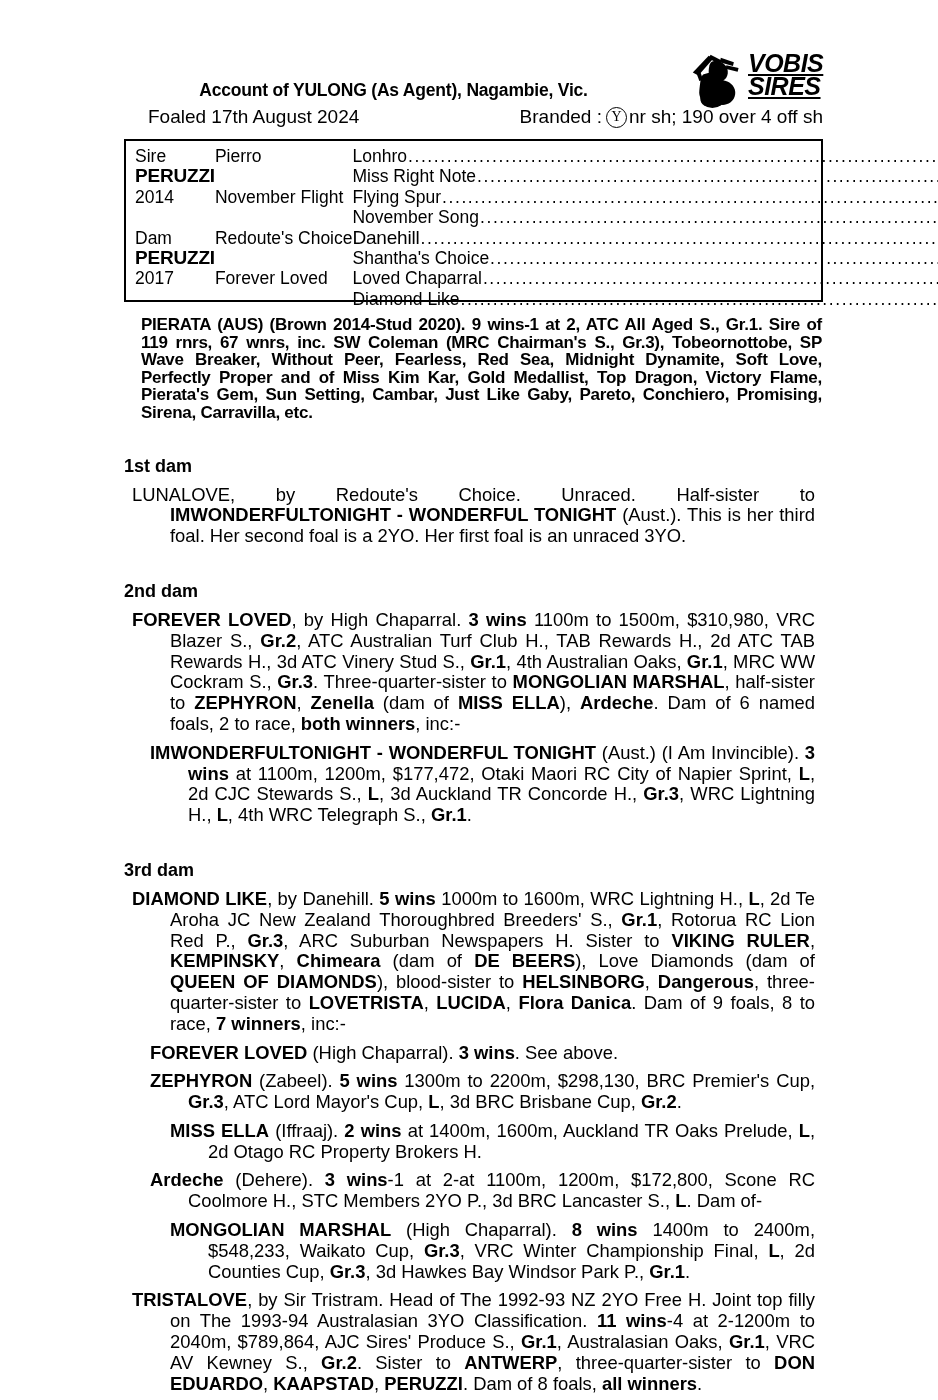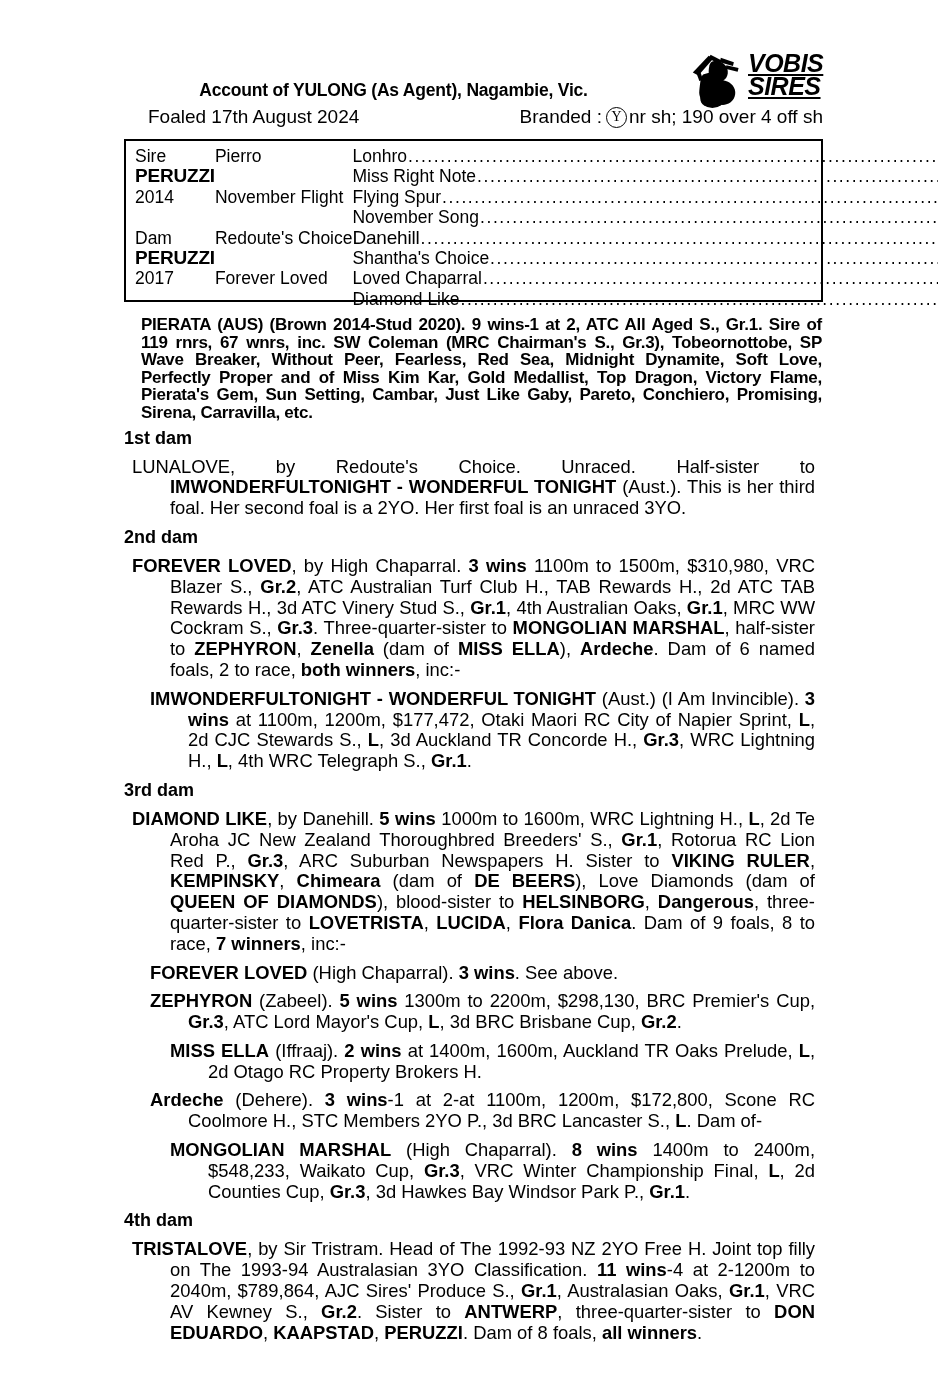--- a/index.html
+++ b/index.html
@@ -167,21 +167,21 @@
     font-size: 17px;
     line-height: 17.6px;
     text-align: justify;
     letter-spacing: -0.25px;
   }
 
   
   .dam-head {
     font-weight: bold;
     font-size: 18px;
-    margin-top: 6px;
+    margin-top: 34px;
     margin-bottom: 0px;
   }
   .para {
     font-size: 18.4px;
     line-height: 20.8px;
     text-align: justify;
     text-indent: 0;
     padding-left: 38px;
     text-indent: -38px;
     margin: 8px;
@@ -300,17 +300,16 @@
       <div class="dam-head">2nd dam</div>
       <p class="para"><b>FOREVER LOVED</b>, by High Chaparral. <b>3 wins</b> 1100m to 1500m, $310,980, VRC Blazer S., <b>Gr.2</b>, ATC Australian Turf Club H., TAB Rewards H., 2d ATC TAB Rewards H., 3d ATC Vinery Stud S., <b>Gr.1</b>, 4th Australian Oaks, <b>Gr.1</b>, MRC WW Cockram S., <b>Gr.3</b>. Three-quarter-sister to <b>MONGOLIAN MARSHAL</b>, half-sister to <b>ZEPHYRON</b>, <b>Zenella</b> (dam of <b>MISS ELLA</b>), <b>Ardeche</b>. Dam of 6 named foals, 2 to race, <b>both winners</b>, inc:-</p>
       <p class="para lvl2"><b>IMWONDERFULTONIGHT - WONDERFUL TONIGHT</b> (Aust.) (I Am Invincible). <b>3 wins</b> at 1100m, 1200m, $177,472, Otaki Maori RC City of Napier Sprint, <b>L</b>, 2d CJC Stewards S., <b>L</b>, 3d Auckland TR Concorde H., <b>Gr.3</b>, WRC Lightning H., <b>L</b>, 4th WRC Telegraph S., <b>Gr.1</b>.</p>
       <div class="dam-head">3rd dam</div>
       <p class="para"><b>DIAMOND LIKE</b>, by Danehill. <b>5 wins</b> 1000m to 1600m, WRC Lightning H., <b>L</b>, 2d Te Aroha JC New Zealand Thoroughbred Breeders' S., <b>Gr.1</b>, Rotorua RC Lion Red P., <b>Gr.3</b>, ARC Suburban Newspapers H. Sister to <b>VIKING RULER</b>, <b>KEMPINSKY</b>, <b>Chimeara</b> (dam of <b>DE BEERS</b>), Love Diamonds (dam of <b>QUEEN OF DIAMONDS</b>), blood-sister to <b>HELSINBORG</b>, <b>Dangerous</b>, three-quarter-sister to <b>LOVETRISTA</b>, <b>LUCIDA</b>, <b>Flora Danica</b>. Dam of 9 foals, 8 to race, <b>7 winners</b>, inc:-</p>
       <p class="para lvl2"><b>FOREVER LOVED</b> (High Chaparral). <b>3 wins</b>. See above.</p>
       <p class="para lvl2"><b>ZEPHYRON</b> (Zabeel). <b>5 wins</b> 1300m to 2200m, $298,130, BRC Premier's Cup, <b>Gr.3</b>, ATC Lord Mayor's Cup, <b>L</b>, 3d BRC Brisbane Cup, <b>Gr.2</b>.</p>
       <p class="para lvl3"><b>MISS ELLA</b> (Iffraaj). <b>2 wins</b> at 1400m, 1600m, Auckland TR Oaks Prelude, <b>L</b>, 2d Otago RC Property Brokers H.</p>
       <p class="para lvl2"><b>Ardeche</b> (Dehere). <b>3 wins</b>-1 at 2-at 1100m, 1200m, $172,800, Scone RC Coolmore H., STC Members 2YO P., 3d BRC Lancaster S., <b>L</b>. Dam of-</p>
       <p class="para lvl3"><b>MONGOLIAN MARSHAL</b> (High Chaparral). <b>8 wins</b> 1400m to 2400m, $548,233, Waikato Cup, <b>Gr.3</b>, VRC Winter Championship Final, <b>L</b>, 2d Counties Cup, <b>Gr.3</b>, 3d Hawkes Bay Windsor Park P., <b>Gr.1</b>.</p>
-      <div class="dam-head">4th dam</div>
       <p class="para"><b>TRISTALOVE</b>, by Sir Tristram. Head of The 1992-93 NZ 2YO Free H. Joint top filly on The 1993-94 Australasian 3YO Classification. <b>11 wins</b>-4 at 2-1200m to 2040m, $789,864, AJC Sires' Produce S., <b>Gr.1</b>, Australasian Oaks, <b>Gr.1</b>, VRC AV Kewney S., <b>Gr.2</b>. Sister to <b>ANTWERP</b>, three-quarter-sister to <b>DON EDUARDO</b>, <b>KAAPSTAD</b>, <b>PERUZZI</b>. Dam of 8 foals, <b>all winners</b>.</p>
     </div>
 
 </div>
 
 </body></html>

